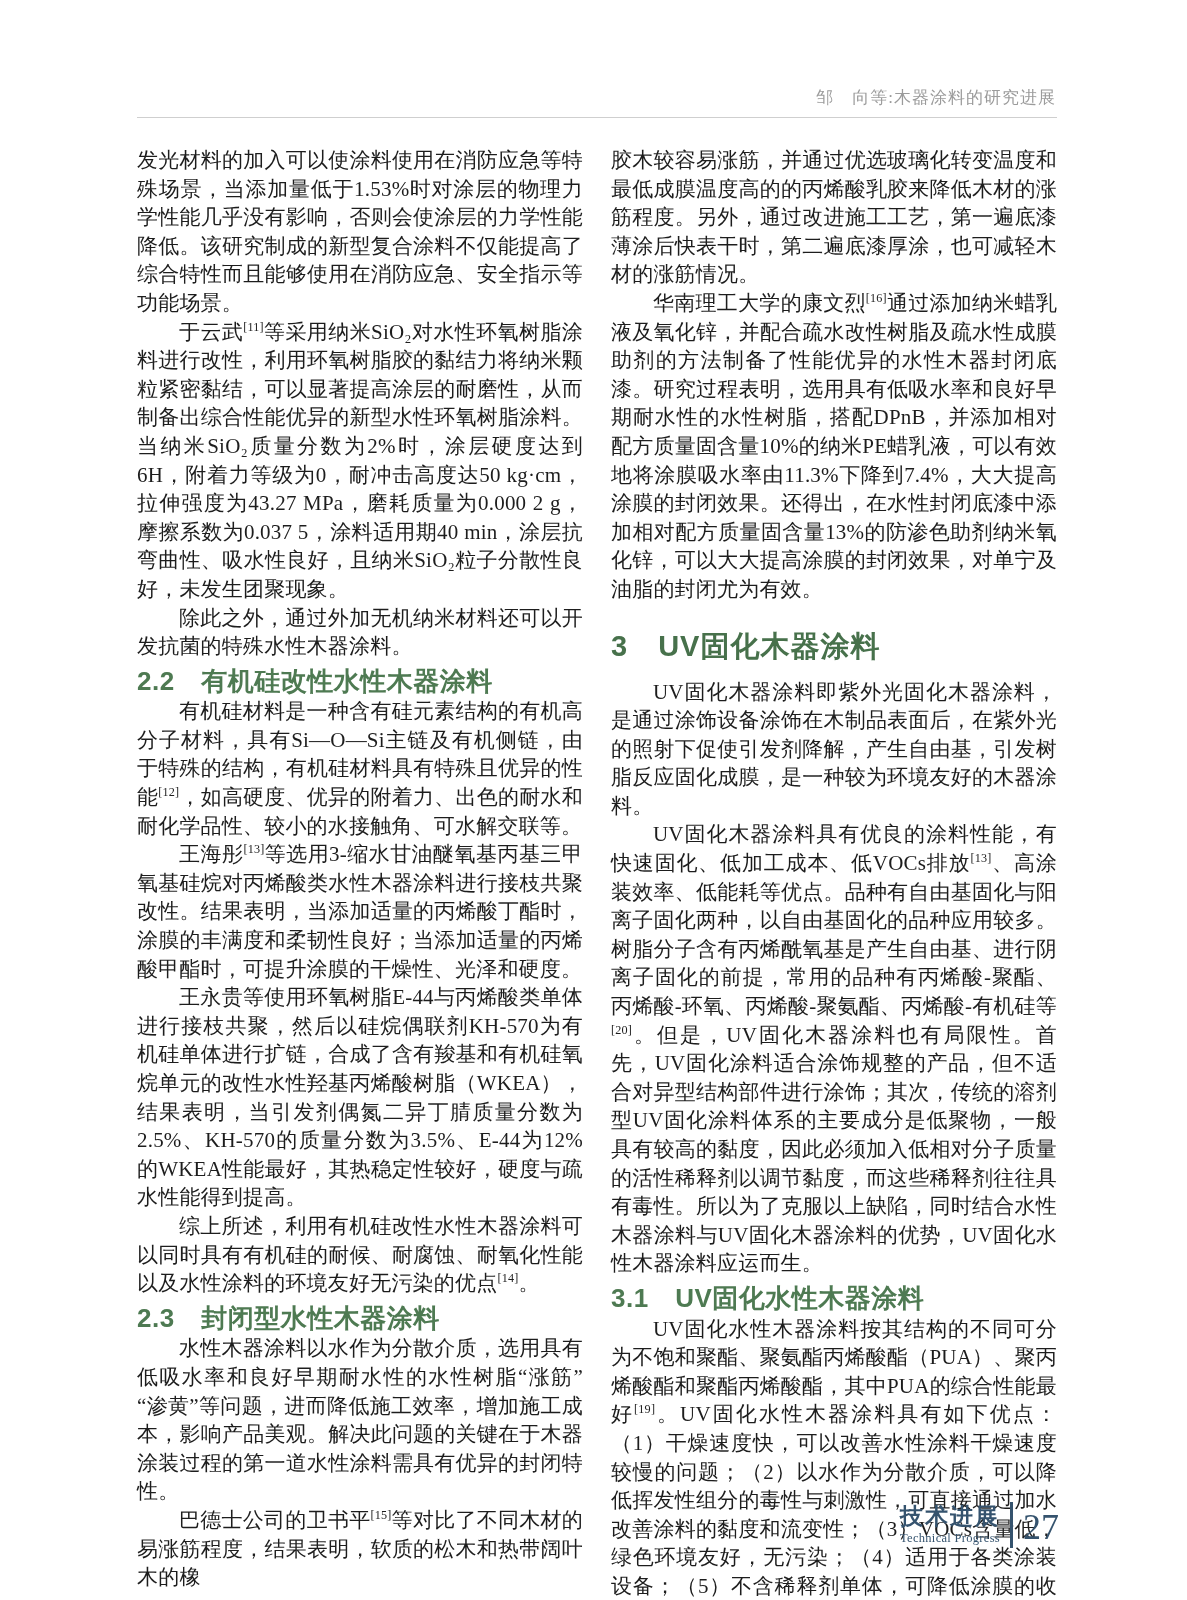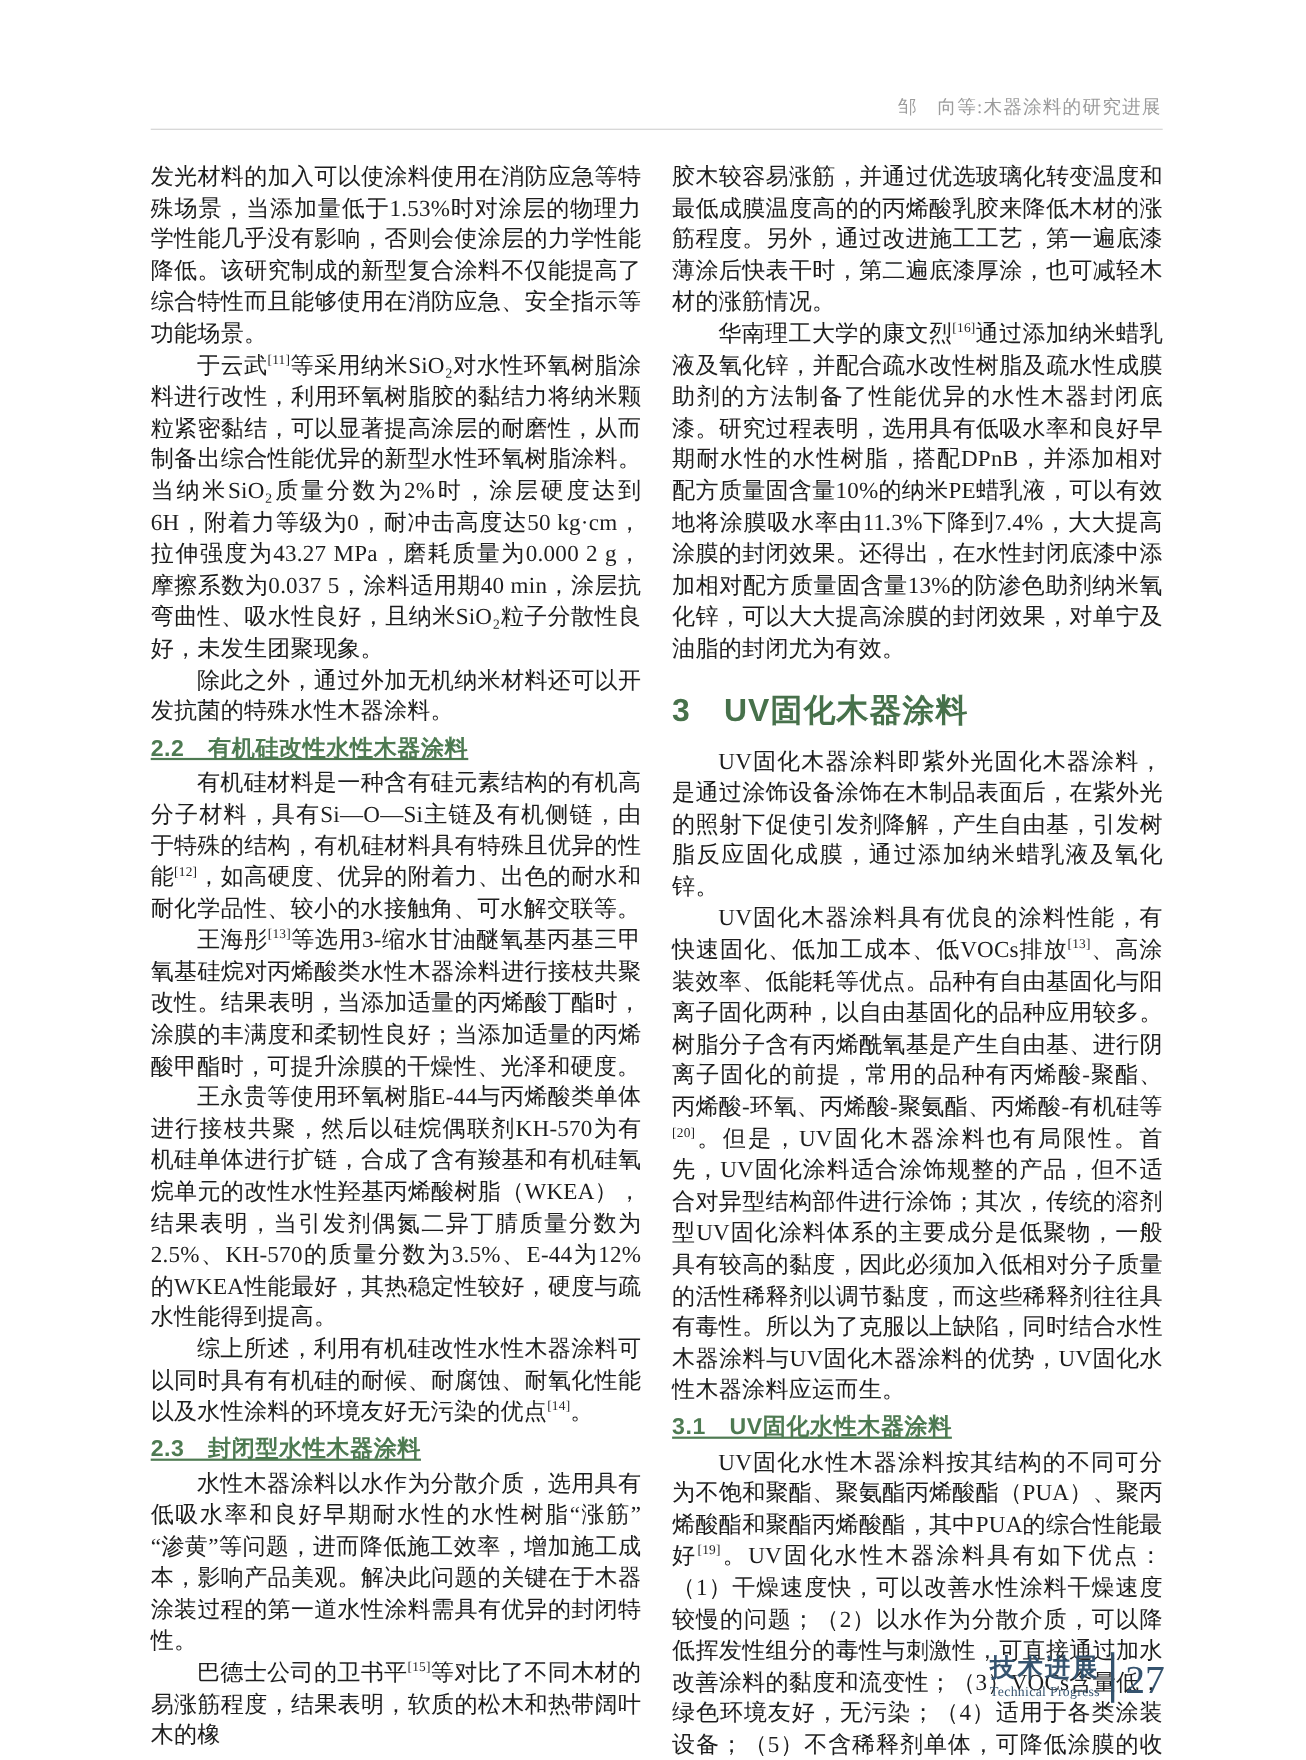--- a/index.html
+++ b/index.html
@@ -31,22 +31,22 @@
   p.body-para{
     margin:0;font-size:21px;line-height:28.6px;
     text-align:justify;text-justify:inter-ideograph;
     letter-spacing:0.2px;
   }
   p.body-para.indent{text-indent:2em;}
   sup{font-size:0.58em;line-height:0;vertical-align:super;}
 
   h3.sub-heading{
     font-family:"Liberation Sans","DejaVu Sans",sans-serif;
-    font-weight:700;font-size:21px;line-height:28.6px;
-    color:#4e7a52;margin:6px 0 2px 0;letter-spacing:0.5px;text-decoration:underline;
+    font-weight:700;font-size:26px;line-height:28.6px;
+    color:#4e7a52;margin:6px 0 2px 0;letter-spacing:0.5px;
   }
   h2.section-heading{
     font-family:"Liberation Sans","DejaVu Sans",sans-serif;
     font-weight:700;font-size:29px;line-height:36px;
     color:#47714b;margin:24px 0 14px 0;letter-spacing:1px;
   }
 
   
   .footer{
     position:absolute;right:128px;bottom:52px;
@@ -86,21 +86,21 @@
         <p class="body-para indent">王永贵等使用环氧树脂E-44与丙烯酸类单体进行接枝共聚，然后以硅烷偶联剂KH-570为有机硅单体进行扩链，合成了含有羧基和有机硅氧烷单元的改性水性羟基丙烯酸树脂（WKEA），结果表明，当引发剂偶氮二异丁腈质量分数为2.5%、KH-570的质量分数为3.5%、E-44为12%的WKEA性能最好，其热稳定性较好，硬度与疏水性能得到提高。</p>
         <p class="body-para indent">综上所述，利用有机硅改性水性木器涂料可以同时具有有机硅的耐候、耐腐蚀、耐氧化性能以及水性涂料的环境友好无污染的优点<sup>[14]</sup>。</p>
         <h3 class="sub-heading">2.3　封闭型水性木器涂料</h3>
         <p class="body-para indent">水性木器涂料以水作为分散介质，选用具有低吸水率和良好早期耐水性的水性树脂“涨筋”“渗黄”等问题，进而降低施工效率，增加施工成本，影响产品美观。解决此问题的关键在于木器涂装过程的第一道水性涂料需具有优异的封闭特性。</p>
         <p class="body-para indent">巴德士公司的卫书平<sup>[15]</sup>等对比了不同木材的易涨筋程度，结果表明，软质的松木和热带阔叶木的橡</p>
       </div>
     <div class="col">
         <p class="body-para">胶木较容易涨筋，并通过优选玻璃化转变温度和最低成膜温度高的的丙烯酸乳胶来降低木材的涨筋程度。另外，通过改进施工工艺，第一遍底漆薄涂后快表干时，第二遍底漆厚涂，也可减轻木材的涨筋情况。</p>
         <p class="body-para indent">华南理工大学的康文烈<sup>[16]</sup>通过添加纳米蜡乳液及氧化锌，并配合疏水改性树脂及疏水性成膜助剂的方法制备了性能优异的水性木器封闭底漆。研究过程表明，选用具有低吸水率和良好早期耐水性的水性树脂，搭配DPnB，并添加相对配方质量固含量10%的纳米PE蜡乳液，可以有效地将涂膜吸水率由11.3%下降到7.4%，大大提高涂膜的封闭效果。还得出，在水性封闭底漆中添加相对配方质量固含量13%的防渗色助剂纳米氧化锌，可以大大提高涂膜的封闭效果，对单宁及油脂的封闭尤为有效。</p>
         <h2 class="section-heading">3　UV固化木器涂料</h2>
-        <p class="body-para indent">UV固化木器涂料即紫外光固化木器涂料，是通过涂饰设备涂饰在木制品表面后，在紫外光的照射下促使引发剂降解，产生自由基，引发树脂反应固化成膜，通过添加纳米蜡乳液及氧化锌。</p>
+        <p class="body-para indent">UV固化木器涂料即紫外光固化木器涂料，是通过涂饰设备涂饰在木制品表面后，在紫外光的照射下促使引发剂降解，产生自由基，引发树脂反应固化成膜，是一种较为环境友好的木器涂料。</p>
         <p class="body-para indent">UV固化木器涂料具有优良的涂料性能，有快速固化、低加工成本、低VOCs排放<sup>[13]</sup>、高涂装效率、低能耗等优点。品种有自由基固化与阳离子固化两种，以自由基固化的品种应用较多。树脂分子含有丙烯酰氧基是产生自由基、进行阴离子固化的前提，常用的品种有丙烯酸-聚酯、丙烯酸-环氧、丙烯酸-聚氨酯、丙烯酸-有机硅等<sup>[20]</sup>。但是，UV固化木器涂料也有局限性。首先，UV固化涂料适合涂饰规整的产品，但不适合对异型结构部件进行涂饰；其次，传统的溶剂型UV固化涂料体系的主要成分是低聚物，一般具有较高的黏度，因此必须加入低相对分子质量的活性稀释剂以调节黏度，而这些稀释剂往往具有毒性。所以为了克服以上缺陷，同时结合水性木器涂料与UV固化木器涂料的优势，UV固化水性木器涂料应运而生。</p>
         <h3 class="sub-heading">3.1　UV固化水性木器涂料</h3>
         <p class="body-para indent">UV固化水性木器涂料按其结构的不同可分为不饱和聚酯、聚氨酯丙烯酸酯（PUA）、聚丙烯酸酯和聚酯丙烯酸酯，其中PUA的综合性能最好<sup>[19]</sup>。UV固化水性木器涂料具有如下优点：（1）干燥速度快，可以改善水性涂料干燥速度较慢的问题；（2）以水作为分散介质，可以降低挥发性组分的毒性与刺激性，可直接通过加水改善涂料的黏度和流变性；（3）VOCs含量低，绿色环境友好，无污染；（4）适用于各类涂装设备；（5）不含稀释剂单体，可降低涂膜的收缩程度，增强涂膜的附着力等力学性能。</p>
       </div>
   </div>
 
   <div class="footer">
     <div class="footer-section">
       <div class="footer-cn">技术进展</div>
       <div class="footer-en">Technical Progress</div>

